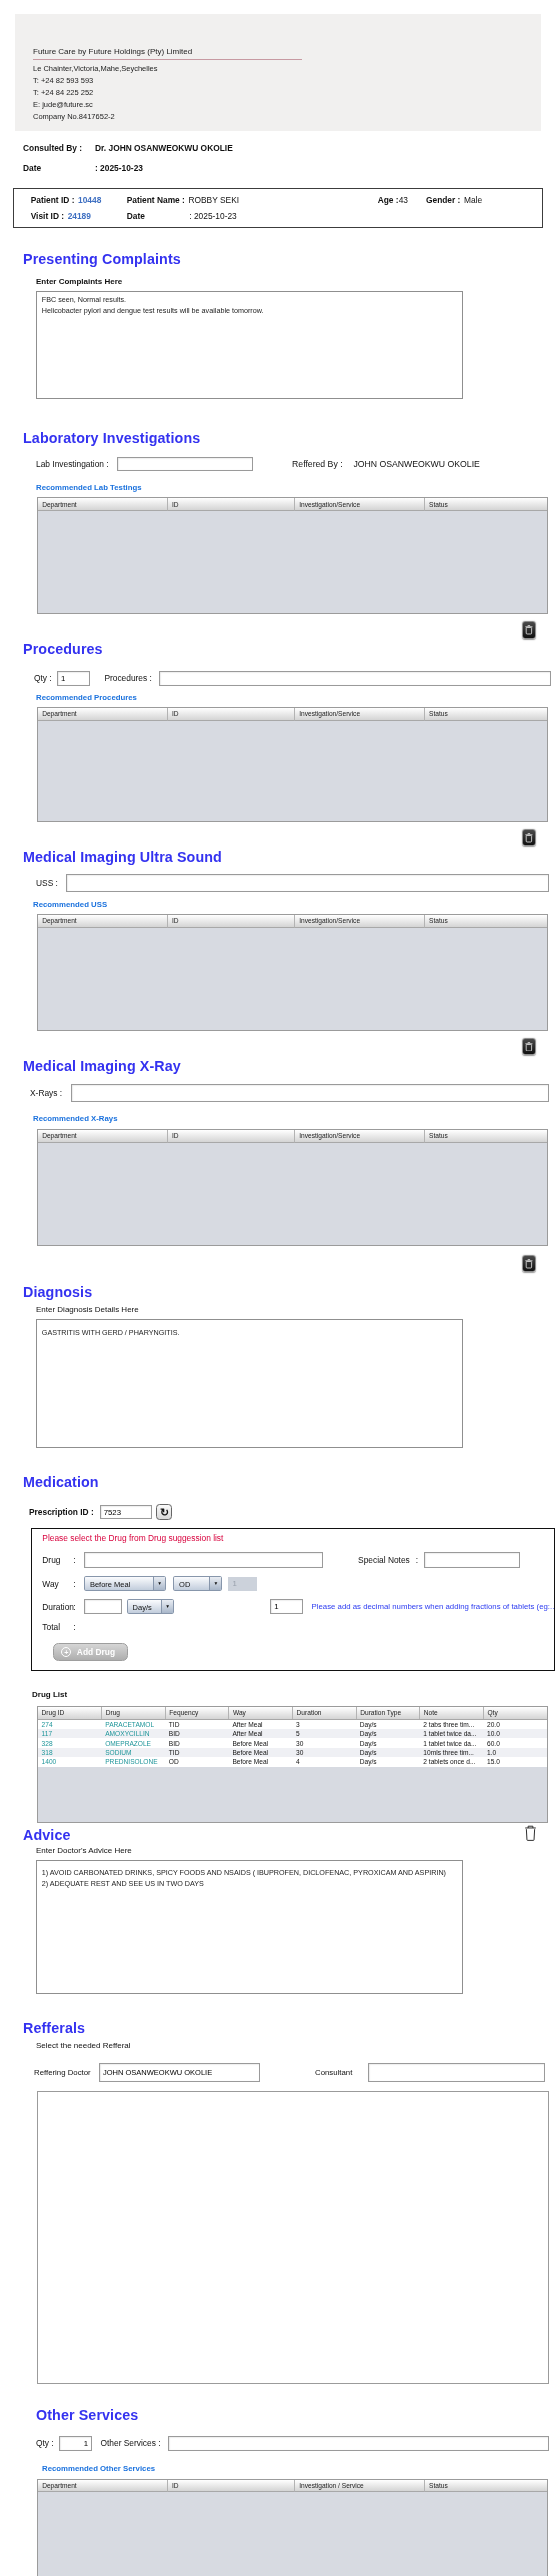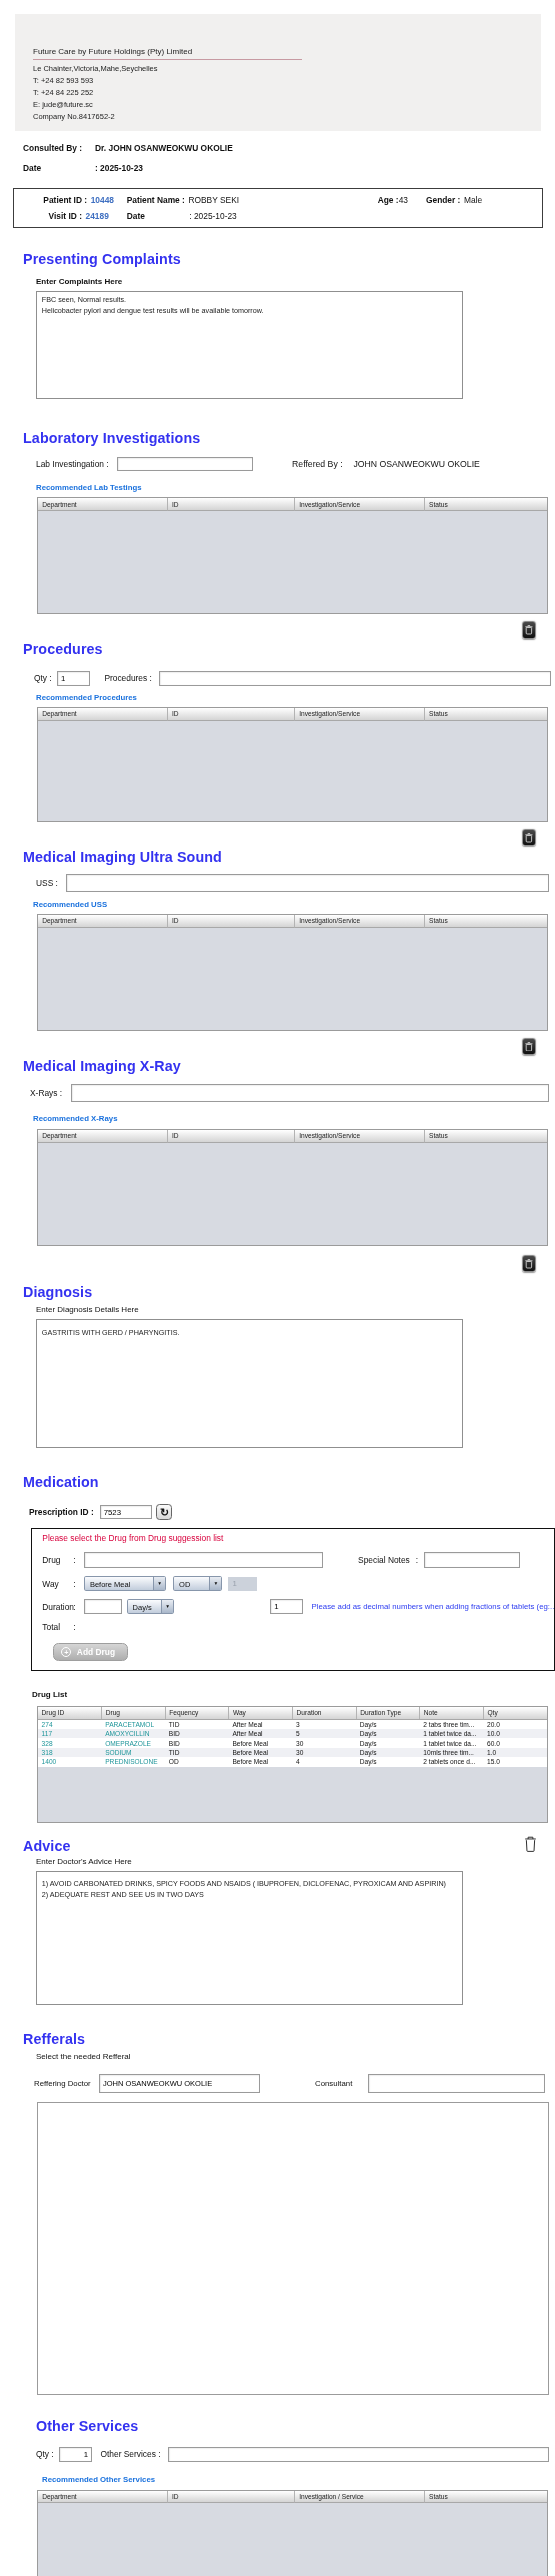--- a/index.html
+++ b/index.html
@@ -37,21 +37,21 @@
   
   .patient-box {
     margin: 15.5px 0 0 13px;
     width: 530px;
     border: 1.2px solid #3c3c3c;
     padding: 6px 36px 6px 16.7px;
     font-size: 8.4px;
   }
   .pb-row { display: flex; align-items: baseline; }
   .pb-row + .pb-row { margin-top: 6px; }
-  .pb-col1 { width: 96px; display: flex; gap: 3.6px; justify-content: center; }
+  .pb-col1 { width: 96px; display: flex; gap: 3.6px; }
   .pb-col2 { width: 251px; display: flex; gap: 3.6px; }
   .pb-lbl { font-weight: bold; }
   .pb-id { color: #3e6fc1; font-weight: bold; }
   .pb-age { display: flex; gap: 0; margin-right: 18px; }
   .pb-gender { display: flex; gap: 3.6px; }
   
   .h1 { margin-left: 23px; font-size: 14.3px; font-weight: bold; color: #3432f0; letter-spacing: 0.1px; }
   .sec-label { margin-left: 36px; font-size: 8px; }
   .bold { font-weight: bold; }
   .link-label { margin-left: 36px; font-size: 7.8px; font-weight: bold; color: #1a71dd; }
@@ -442,21 +442,21 @@
           <td>4</td>
           <td>Day/s</td>
           <td>2 tablets once d...</td>
           <td>15.0</td>
         </tr>
       </tbody>
   </table>
   <div class="drug-filler"></div>
 </div>
 
-<div style="margin-top:12px" class="advice-band">
+<div style="margin-top:1px" class="advice-band">
   <div class="h1">Advice</div>
   <button class="trash-btn-outline">
     <svg width="13" height="16" viewBox="0 0 22 27">
       <path d="M4 7 L5 25 Q5 26 6.5 26 L15.5 26 Q17 26 17 25 L18 7" fill="none" stroke="#222" stroke-width="1.6"></path>
       <line x1="2" y1="5" x2="20" y2="5" stroke="#222" stroke-width="1.6"></line>
       <path d="M7 5 L7 2 L15 2 L15 5" fill="none" stroke="#222" stroke-width="1.6"></path>
     </svg>
   </button>
 </div>
 <div style="margin-top:3.6px" class="sec-label">Enter Doctor's Advice Here</div>

